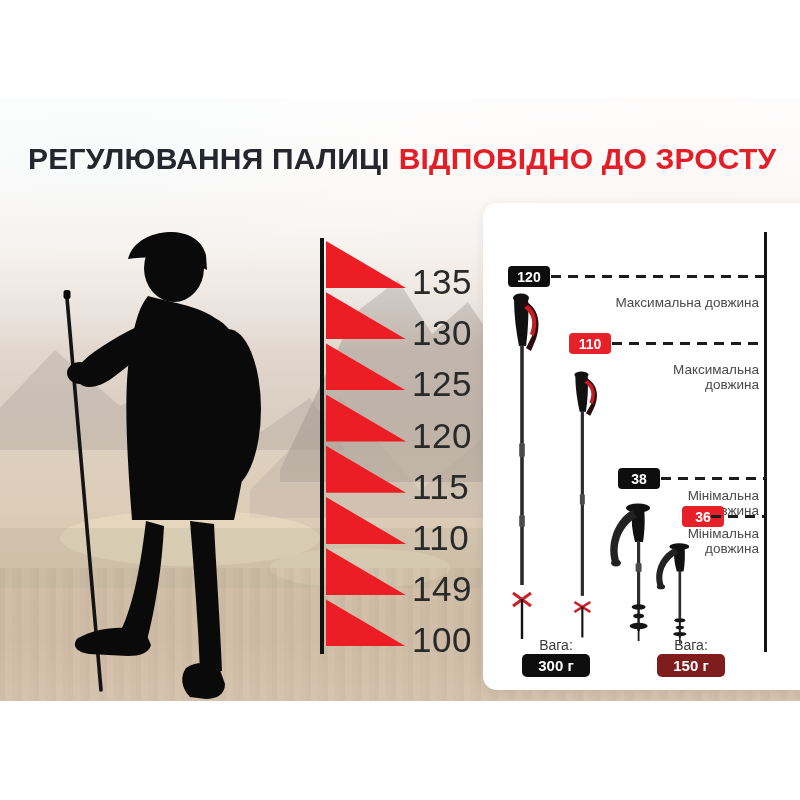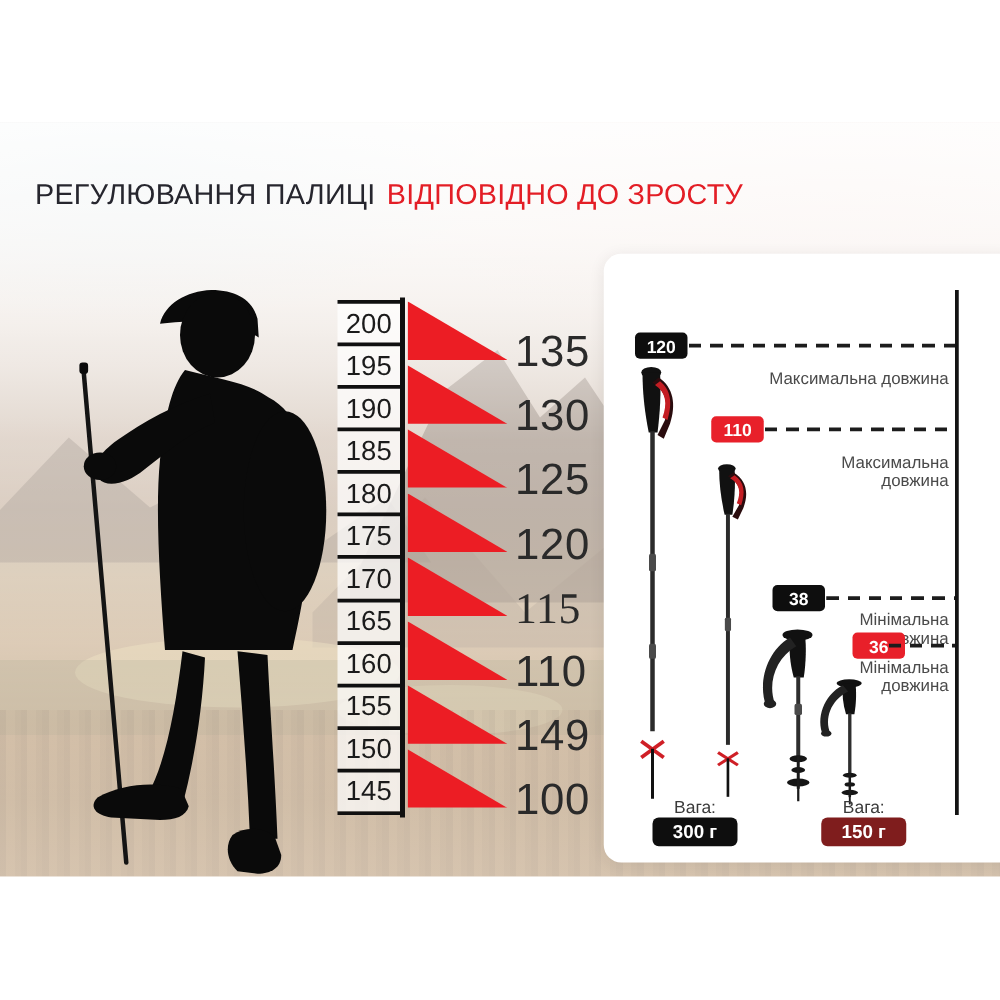--- a/index.html
+++ b/index.html
@@ -21,21 +21,21 @@
   .photo .forest{position:absolute;left:0;top:470px;width:800px;height:133px;opacity:.5;
     background:repeating-linear-gradient(90deg, rgba(88,52,24,0.35) 0 5px, rgba(150,100,52,0.22) 5px 12px, rgba(110,70,34,0.3) 12px 17px);}
   .photo .wash{position:absolute;inset:0;
     background:linear-gradient(180deg,
       rgba(255,255,255,0.88) 0%, rgba(255,255,255,0.74) 14%,
       rgba(255,255,255,0.5) 28%, rgba(255,255,255,0.3) 42%,
       rgba(255,255,255,0.32) 58%, rgba(255,255,255,0.42) 78%,
       rgba(255,255,255,0.5) 100%);}
 
   
-  .title{position:absolute;left:28px;top:142px;font-size:23px;font-weight:400;
+  .title{position:absolute;left:28px;top:142px;font-size:30px;font-weight:700;
     letter-spacing:.2px;white-space:nowrap;}
   .title .t-black{color:#26262e;}
   .title .t-red{color:#e31e26;margin-left:9px;}
 
   
   .hiker{position:absolute;left:28px;top:226px;}
 
   
   .ruler{position:absolute;left:270px;top:240px;width:50px;height:412px;
     display:flex;flex-direction:column;border-bottom:3px solid #101010;box-sizing:border-box;}
@@ -119,47 +119,33 @@
       <ellipse cx="200" cy="183" rx="33" ry="80"></ellipse>
       <path d="M 140,89 C 112,97 86,112 66,126 C 52,136 44,147 51,157 C 58,165 75,160 87,150 C 103,138 122,121 144,112 Z"></path>
       <ellipse cx="52" cy="147" rx="13" ry="11"></ellipse>
       <path d="M 118,295 C 112,345 104,385 90,410 L 118,418 C 128,380 134,340 136,300 Z"></path>
       <path d="M 162,295 C 166,345 170,395 172,445 L 194,445 C 192,395 188,340 186,298 Z"></path>
       <path d="M 50,412 C 70,401 96,399 117,405 L 123,419 C 121,427 112,430 100,430 L 61,428 C 48,426 43,419 50,412 Z"></path>
       <path d="M 158,442 C 168,435 183,435 192,444 L 197,458 C 197,468 189,473 178,473 L 162,471 C 153,462 152,450 158,442 Z"></path>
     </g>
   </svg>
 
-  <div class="ruler" id="ruler">
-      <div class="cell">200</div>
-      <div class="cell">195</div>
-      <div class="cell">190</div>
-      <div class="cell">185</div>
-      <div class="cell">180</div>
-      <div class="cell">175</div>
-      <div class="cell">170</div>
-      <div class="cell">165</div>
-      <div class="cell">160</div>
-      <div class="cell">155</div>
-      <div class="cell">150</div>
-      <div class="cell">145</div>
-    </div>
   <div class="ruler-vline"></div>
 
   <div class="flags" id="flags">
       <div class="flag" style="top: 0px;"></div>
       <div class="flag-label" style="top: 21px;">135</div>
       <div class="flag" style="top: 51.2px;"></div>
       <div class="flag-label" style="top: 72.2px;">130</div>
       <div class="flag" style="top: 102.4px;"></div>
       <div class="flag-label" style="top: 123.4px;">125</div>
       <div class="flag" style="top: 153.6px;"></div>
       <div class="flag-label" style="top: 174.6px;">120</div>
       <div class="flag" style="top: 204.8px;"></div>
-      <div class="flag-label" style="top: 225.8px; font-family: Liberation Serif, serif;">115</div>
+      <div class="flag-label" style="top: 225.8px;">115</div>
       <div class="flag" style="top: 256px;"></div>
       <div class="flag-label" style="top: 277px;">110</div>
       <div class="flag" style="top: 307.2px;"></div>
       <div class="flag-label" style="top: 328.2px;">149</div>
       <div class="flag" style="top: 358.4px;"></div>
       <div class="flag-label" style="top: 379.4px;">100</div>
     </div>
 
   <div class="card">
     <div class="vline"></div>

